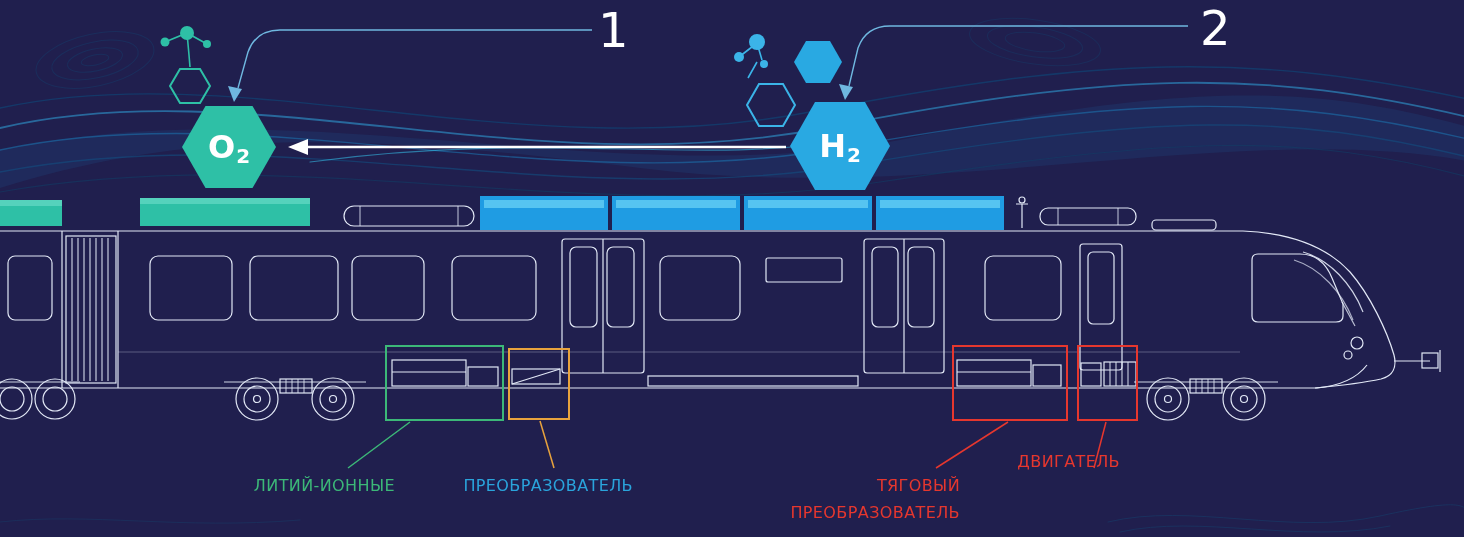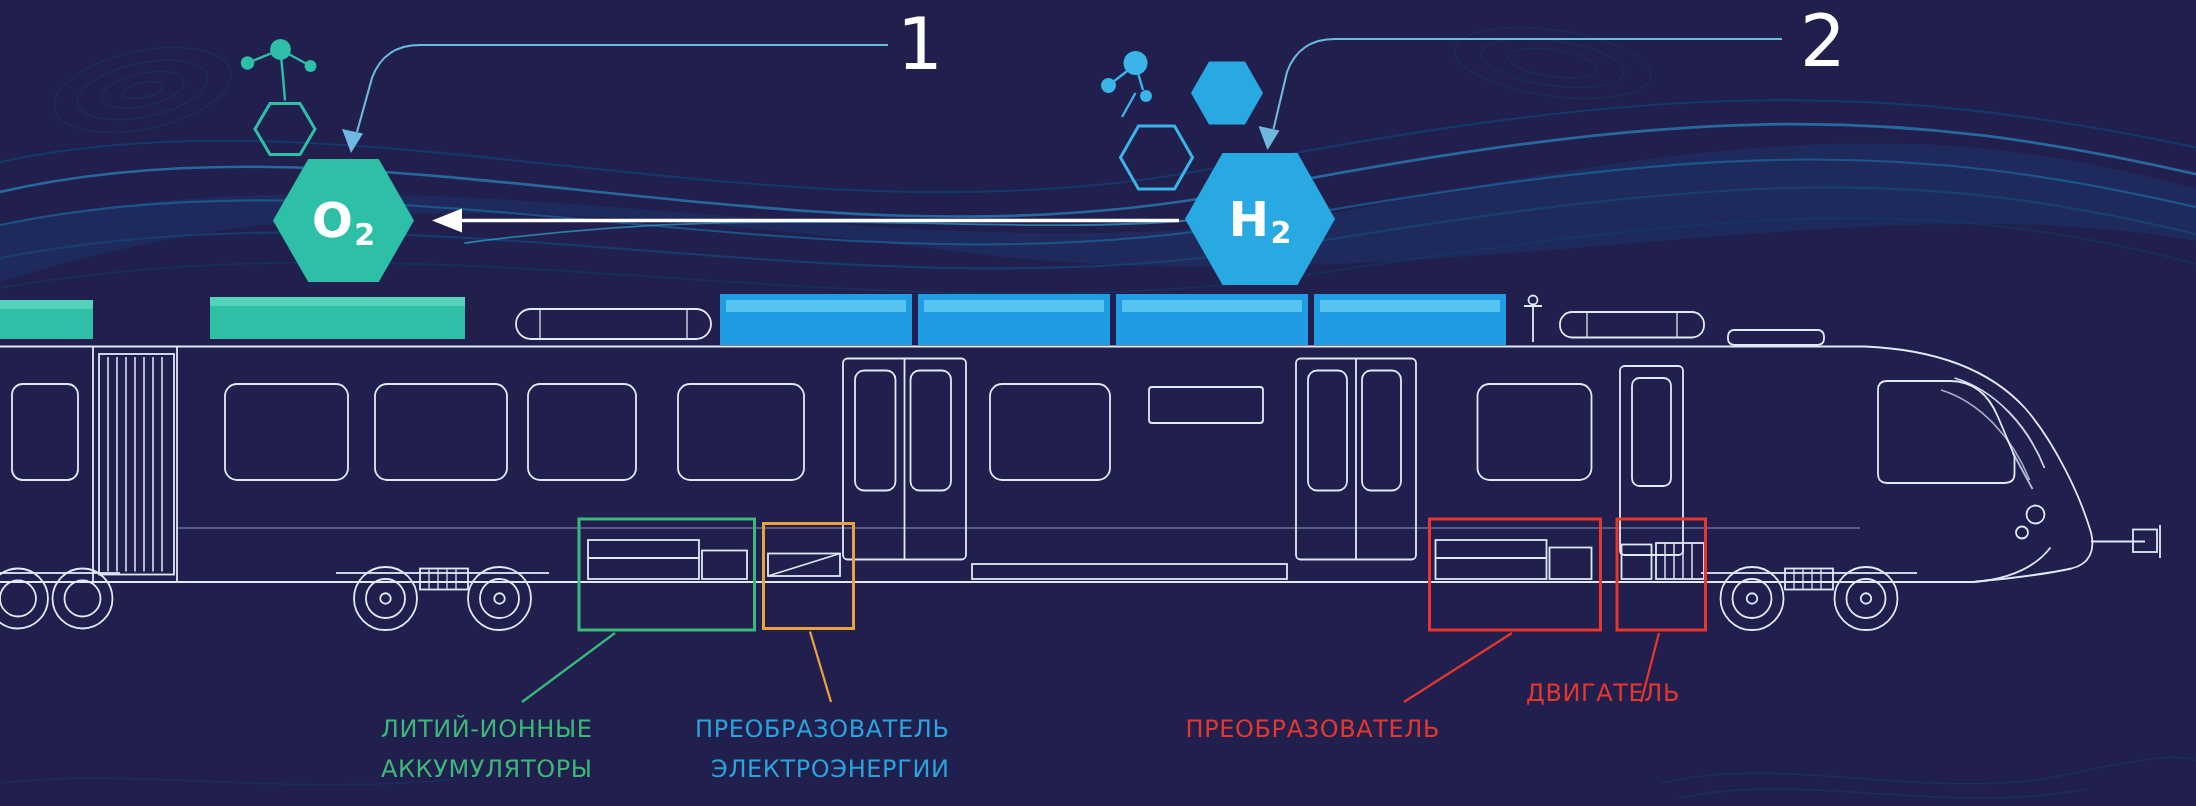--- a/index.html
+++ b/index.html
@@ -238,24 +238,23 @@
     <span class="sub">2</span>
 </div>
 
 <div class="abs hl-box" style="left:385px;top:345px;width:119px;height:76px;border-color:#3cb878"></div>
 <div class="abs hl-box" style="left:508px;top:348px;width:62px;height:72px;border-color:#e8a33d"></div>
 <div class="abs hl-box" style="left:952px;top:345px;width:116px;height:76px;border-color:#e6372e"></div>
 <div class="abs hl-box" style="left:1077px;top:345px;width:61px;height:76px;border-color:#e6372e"></div>
 
 <div class="abs component-label c-green" style="left:160px;top:472px;width:235px">
   <span class="line">ЛИТИЙ-ИОННЫЕ</span>
-  <span class="line">АККУМУЛЯТОРЫ</span>
 </div>
 <div class="abs component-label c-cyan" style="left:398px;top:472px;width:235px">
   <span class="line">ПРЕОБРАЗОВАТЕЛЬ</span>
-  <span class="line">ЭЛЕКТРОЭНЕРГИИ</span>
 </div>
 <div class="abs component-label c-red" style="left:722px;top:472px;width:238px">
+  <span class="line">ТЯГОВЫЙ</span>
   <span class="line">ПРЕОБРАЗОВАТЕЛЬ</span>
 </div>
 <div class="abs component-label c-red" style="left:985px;top:448px;width:135px">
   <span class="line">ДВИГАТЕЛЬ</span>
 </div>
 
 </body></html>

